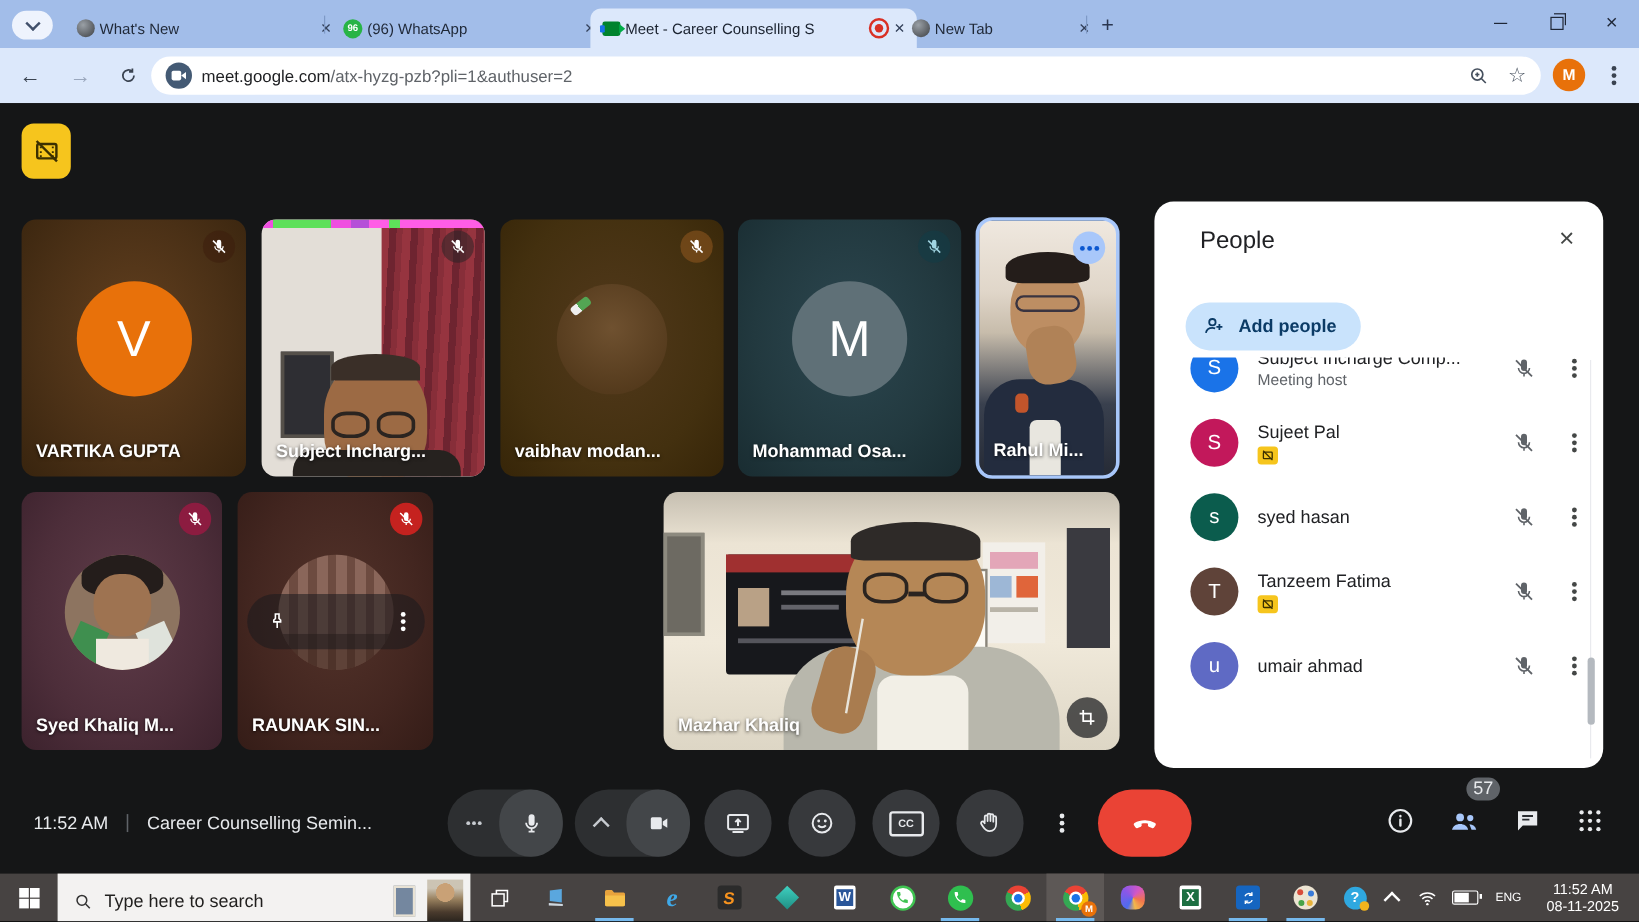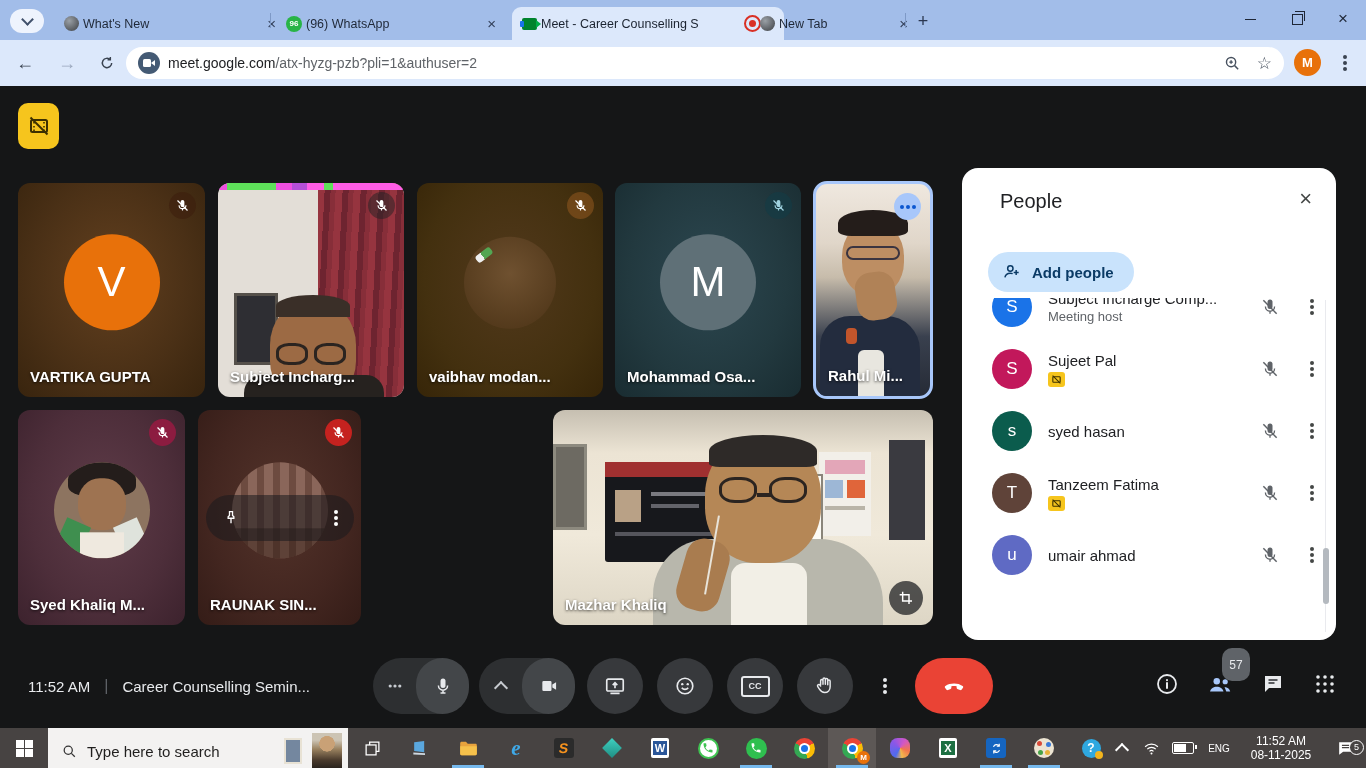--- a/index.html
+++ b/index.html
@@ -105,33 +105,33 @@
   .mbar{position:absolute;left:0;right:0;top:564px;height:78px;color:#e8eaed;}
   .minfo{position:absolute;left:28px;top:0;height:72px;display:flex;align-items:center;gap:14px;font-size:15px;}
   .msep{color:#5f6368;font-size:16px;}
   .cbtn{position:absolute;top:8px;height:56px;background:#37393c;border-radius:28px;color:#e8eaed;
     display:flex;align-items:center;justify-content:center;}
   .splitpill{background:#2d2f31;justify-content:flex-start;}
   .splitleft{width:46px;display:flex;align-items:center;justify-content:center;color:#c7cbd0;}
   .splitmain{width:56px;height:56px;border-radius:28px;background:#434649;display:flex;align-items:center;justify-content:center;}
   .endcall{background:#ea4335;}
   .ricon{position:absolute;top:22px;color:#e8eaed;}
-  .count57{position:absolute;top:-2px;left:1222px;min-width:28px;height:33px;border-radius:10px;background:#5f6368;
-    color:#e8eaed;font-size:12px;display:flex;align-items:center;justify-content:center;z-index:3;}
+  .count57{position:absolute;top:-2px;left:1222px;min-width:28px;height:19px;border-radius:10px;background:#5f6368;
+    color:#e8eaed;font-size:15px;display:flex;align-items:center;justify-content:center;z-index:3;}
   .ccbox{border:2px solid #e8eaed;border-radius:3px;width:25px;height:17px;font-size:9px;font-weight:bold;
     display:flex;align-items:center;justify-content:center;}
 
   
   .taskbar{position:absolute;left:0;right:0;bottom:0;height:40px;background:#474342;display:flex;align-items:stretch;}
   .tslot{width:48px;position:relative;display:flex;align-items:center;justify-content:center;flex:0 0 auto;}
   .tslot.open::after{content:'';position:absolute;left:8px;right:8px;bottom:0;height:3px;background:#76b9ed;}
   .tslot.activeapp{background:#5d5856;}
   .winlogo{width:17px;height:17px;display:grid;grid-template-columns:8px 8px;grid-template-rows:8px 8px;gap:1px;}
   .winlogo span{background:#fff;}
-  .searchbox{width:300px;background:#f3f2f1;display:flex;align-items:center;gap:10px;padding:6px 6px 0 14px;
+  .searchbox{width:344px;background:#f3f2f1;display:flex;align-items:center;gap:10px;padding:6px 6px 0 14px;
     box-sizing:border-box;color:#201f1e;font-size:15px;flex:0 0 auto;}
   .stamp{width:18px;height:26px;background:#74879f;border:2px solid #e8e2d4;box-sizing:border-box;margin-left:auto;}
   .portrait{width:30px;height:36px;background:
     radial-gradient(circle at 50% 30%,#c9a176 0 26%,transparent 27%),
     linear-gradient(180deg,#ccc4b4 0 20%,#99815f 45%,#4a3b2d 75%,#26211c 100%);flex:0 0 auto;}
   .appsq{width:20px;height:20px;border-radius:3px;display:flex;align-items:center;justify-content:center;}
   .chromeic{width:21px;height:21px;border-radius:50%;position:relative;
     background:conic-gradient(from -60deg,#ea4335 0 33%,#fbbc05 33% 62%,#34a853 62% 100%);}
   .chromeic::before{content:'';position:absolute;left:5px;top:5px;width:11px;height:11px;border-radius:50%;background:#fff;}
   .chromeic::after{content:'';position:absolute;left:7px;top:7px;width:7px;height:7px;border-radius:50%;background:#1a73e8;}
@@ -164,21 +164,21 @@
       <span class="fav-gray"></span>
       <span class="title">What's New</span>
       <span class="tclose">×</span>
     </div>
     <div class="tdiv" style="left:270px;"></div>
     <div class="tab" style="left:276px;width:210px;">
       <span class="fav-wa">96</span>
       <span class="title">(96) WhatsApp</span>
       <span class="tclose">×</span>
     </div>
-    <div class="tab active" style="left:512px;width:252px;justify-content:center;">
+    <div class="tab active" style="left:492px;width:252px;justify-content:center;">
       <span class="fav-meet"></span>
       <span class="title">Meet - Career Counselling S</span>
       <span class="recdot"></span>
       <span class="tclose">×</span>
     </div>
     <div class="tab" style="left:750px;width:148px;">
       <span class="fav-gray"></span>
       <span class="title">New Tab</span>
       <span class="tclose">×</span>
     </div>

